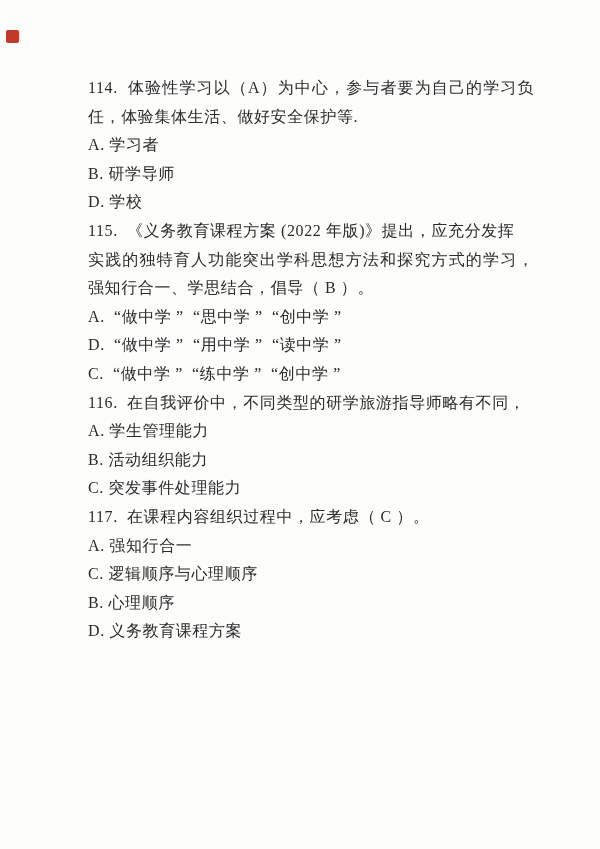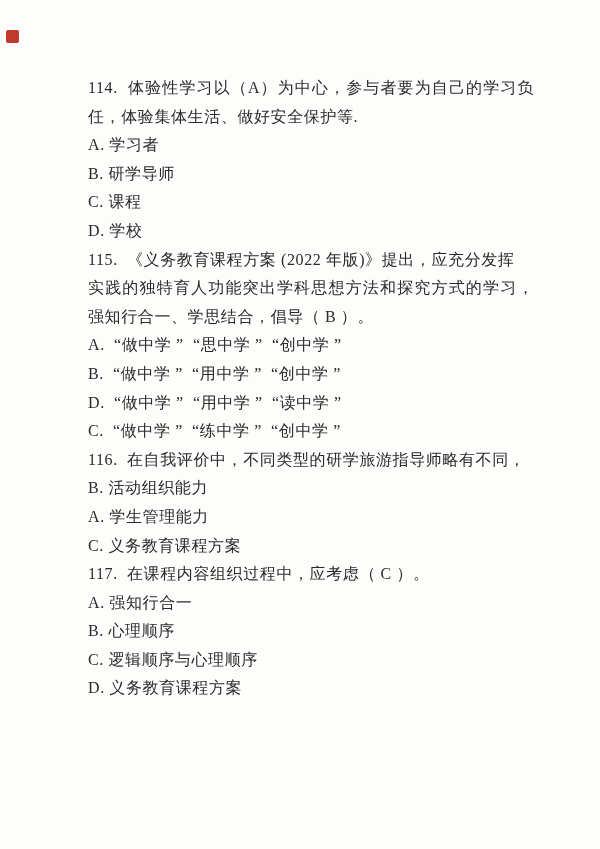--- a/index.html
+++ b/index.html
@@ -49,43 +49,41 @@
 <div class="page">
   <div class="red-marker"></div>
 
   <div class="content">
 
     <section>
       <div class="line stem">114.  体验性学习以（A）为中心，参与者要为自己的学习负责</div>
       <div class="line stem">任，体验集体生活、做好安全保护等.</div>
       <div class="line">A. 学习者</div>
       <div class="line">B. 研学导师</div>
-      <div class="line">C. 课程</div>
       <div class="line">D. 学校</div>
     </section>
 
     <section>
       <div class="line stem">115.  《义务教育课程方案 (2022 年版)》提出，应充分发挥</div>
       <div class="line stem">实践的独特育人功能突出学科思想方法和探究方式的学习，加</div>
       <div class="line stem">强知行合一、学思结合，倡导（ B ）。</div>
       <div class="line">A.  “做中学 ”  “思中学 ”  “创中学 ”</div>
-      <div class="line">B.  “做中学 ”  “用中学 ”  “创中学 ”</div>
       <div class="line">D.  “做中学 ”  “用中学 ”  “读中学 ”</div>
       <div class="line">C.  “做中学 ”  “练中学 ”  “创中学 ”</div>
     </section>
 
     <section>
       <div class="line stem">116.  在自我评价中，不同类型的研学旅游指导师略有不同，</div>
+      <div class="line">A. 学生管理能力</div>
       <div class="line">B. 活动组织能力</div>
-      <div class="line">A. 学生管理能力</div>
-      <div class="line">C. 义务教育课程方案</div>
+      <div class="line">C. 突发事件处理能力</div>
     </section>
 
     <section>
       <div class="line stem">117.  在课程内容组织过程中，应考虑（ C ）。</div>
       <div class="line">A. 强知行合一</div>
+      <div class="line">C. 逻辑顺序与心理顺序</div>
       <div class="line">B. 心理顺序</div>
-      <div class="line">C. 逻辑顺序与心理顺序</div>
       <div class="line">D. 义务教育课程方案</div>
     </section>
 
   </div>
 </div>
 
 </body></html>

